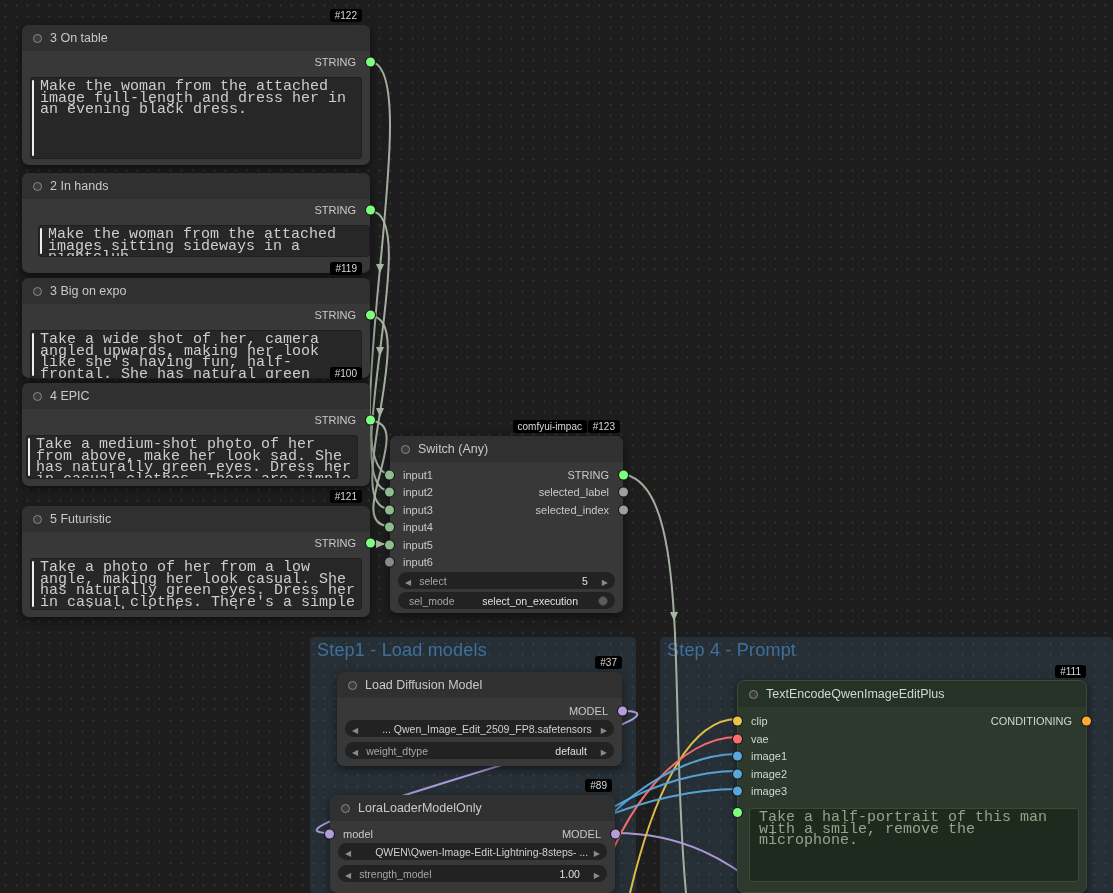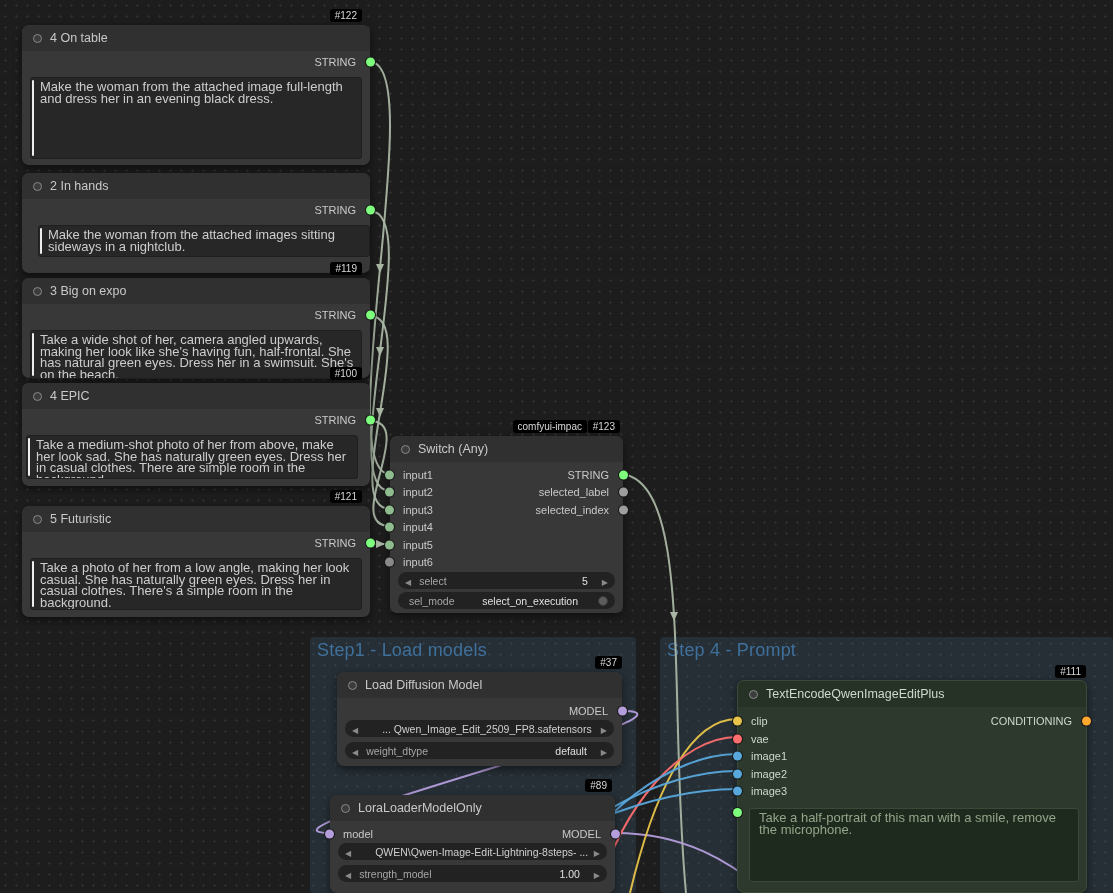--- a/index.html
+++ b/index.html
@@ -34,21 +34,21 @@
   .d-string{background:#7dff7d}
   .d-in{background:#8fbc8f}
   .d-gray{background:#8a8a8a}
   .d-sel{background:#9e9e9e}
   .d-model{background:#b39ddb}
   .d-clip{background:#e8c44a}
   .d-vae{background:#ff6e6e}
   .d-img{background:#58a8dc}
   .d-cond{background:#ffa931}
   .txt{position:absolute;background:#272727;border:1px solid #1f1f1f;border-radius:3px;
-    color:#cdcdcd;font-family:Liberation Sans, sans-serif;font-size:13px;line-height:11.5px;
+    color:#cdcdcd;font-family:Liberation Mono, monospace;font-size:15px;line-height:11.5px;
     padding:3px 5px 3px 9px;white-space:pre-wrap;overflow:hidden;word-break:break-word}
   .txt::before{content:"";position:absolute;left:1px;top:2px;bottom:2px;width:2px;
     background:#ededed;border-radius:1px}
   .txt.greentxt{background:#1f2a1f;border:1px solid #3a4a3a;color:#92a589}
   .txt.greentxt::before{display:none}
   .widget{position:absolute;height:17px;background:#222;border-radius:9px;
     display:flex;align-items:center;padding:0 7px;font-size:10.5px;color:#bbb}
   .wa-l::before{content:"\25C0";color:#8a8a8a;font-size:8px}
   .wa-r::before{content:"\25B6";color:#8a8a8a;font-size:8px}
   .wa-r{margin-left:6px}
@@ -90,21 +90,21 @@
     <polygon class="arr" points="376,347 384,347 380,356"></polygon>
     <polygon class="arr" points="376,408 384,408 380,417"></polygon>
     <polygon class="arr" points="376,540 376,548 385,544"></polygon>
     <polygon class="arr" points="670,612 678,612 674,621"></polygon>
   </svg>
 
   <div class="node" style="left:22px;top:25px;width:348px;height:140px">
     <div class="badge" style="right:8px">#122</div>
     <div class="node-title">
       <span class="tdot"></span>
-      <span>4 On table</span>
+      <span>3 On table</span>
     </div>
     <div class="row" style="top:28px">
       <span class="out-label">STRING</span>
       <span class="dot d-string" style="right:-5px"></span>
     </div>
     <div class="txt" style="left:8px;top:52px;width:332px;height:82px">Make the woman from the attached image full-length and dress her in an evening black dress.</div>
   </div>
 
   <div class="node" style="left:22px;top:173px;width:348px;height:100px">
     <div class="node-title">

